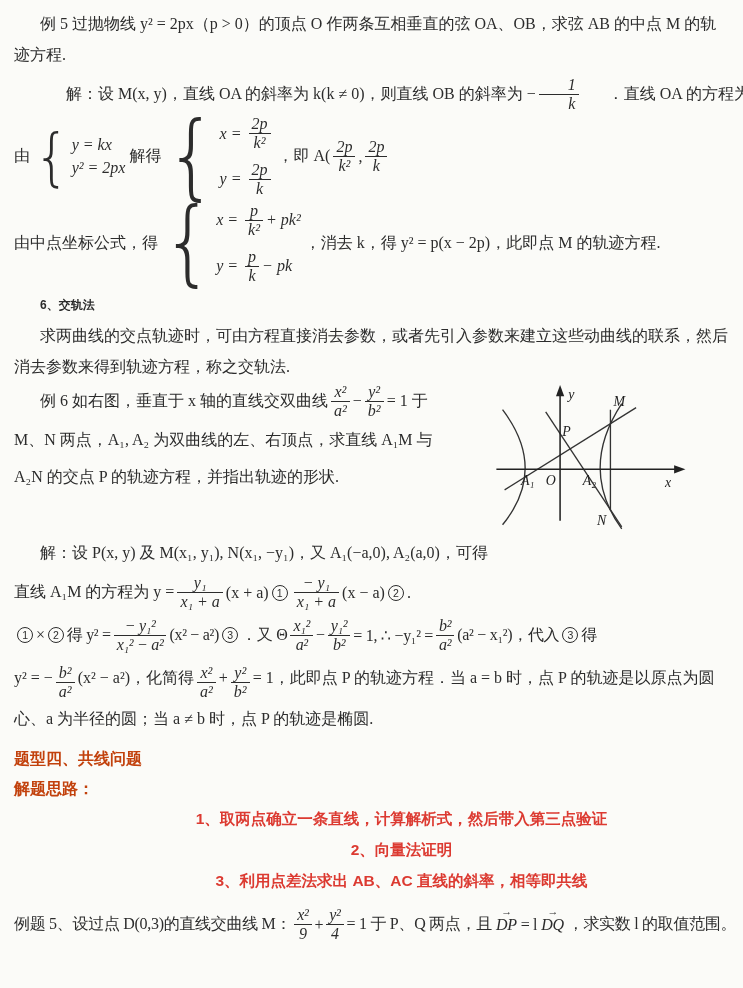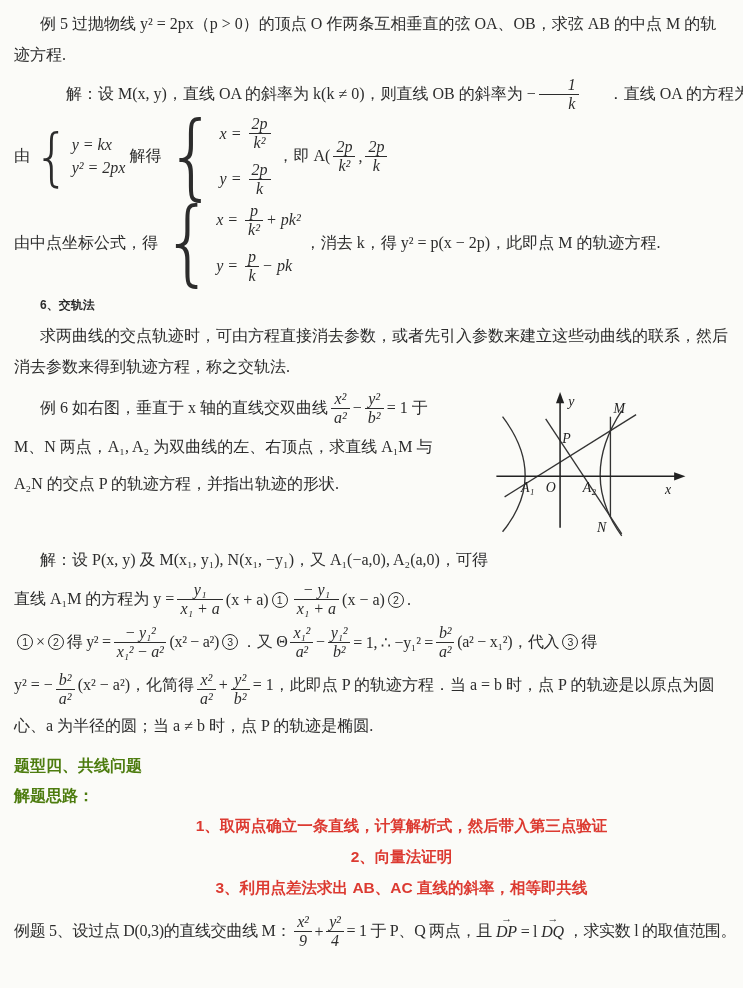--- a/index.html
+++ b/index.html
@@ -27,25 +27,25 @@
   .brace-md{font-size:56px;transform:scaleY(1.12);}
   .brace-lg{font-size:82px;transform:scaleY(1.12);}
   .circ{display:inline-flex;align-items:center;justify-content:center;
         width:14px;height:14px;border:1px solid #2c2c2c;border-radius:50%;
         font-size:10.5px;font-style:normal;margin:0 3px;flex:none;
         font-family:"Liberation Sans",sans-serif;vertical-align:2px;}
   .vec{display:inline-block;position:relative;font-style:italic;margin:0 4px;}
   .vec-arrow{position:absolute;top:-11px;left:0;width:100%;text-align:center;font-size:11px;font-style:normal;letter-spacing:-1px;}
   .h6{font-family:"Liberation Sans","DejaVu Sans",sans-serif;font-weight:bold;font-size:12px;
       margin:12px 0 4px 0;text-indent:26px;line-height:1.6;}
-  .red-h{color:#4d7c0f;font-family:"Liberation Sans","DejaVu Sans",sans-serif;font-weight:bold;
+  .red-h{color:#c2410c;font-family:"Liberation Sans","DejaVu Sans",sans-serif;font-weight:bold;
          font-size:16px;line-height:1.85;}
   .red-item{color:#dc3a31;font-family:"Liberation Sans","DejaVu Sans",sans-serif;font-weight:bold;
             font-size:15.5px;line-height:2.0;margin-left:60px;text-align:center;}
-  .ex6-wrap{display:flex;align-items:flex-start;margin-top:8px;}
+  .ex6-wrap{display:flex;align-items:flex-start;margin-top:1px;}
   .ex6-text{width:478px;flex:none;}
   .ex6-line1{display:flex;align-items:center;white-space:nowrap;padding-left:26px;margin-bottom:2px;}
   .ex6-text p{line-height:2.3;}
   .diagram{width:210px;flex:none;}
   svg text{font-family:"Liberation Serif","DejaVu Serif",serif;font-style:italic;font-size:13.5px;fill:#222;}
   .eq-block{margin:2px 0 4px 0;}
   .tight{letter-spacing:-0.3px;}
   .sp-top{margin-top:6px;}
 </style>
 </head>

